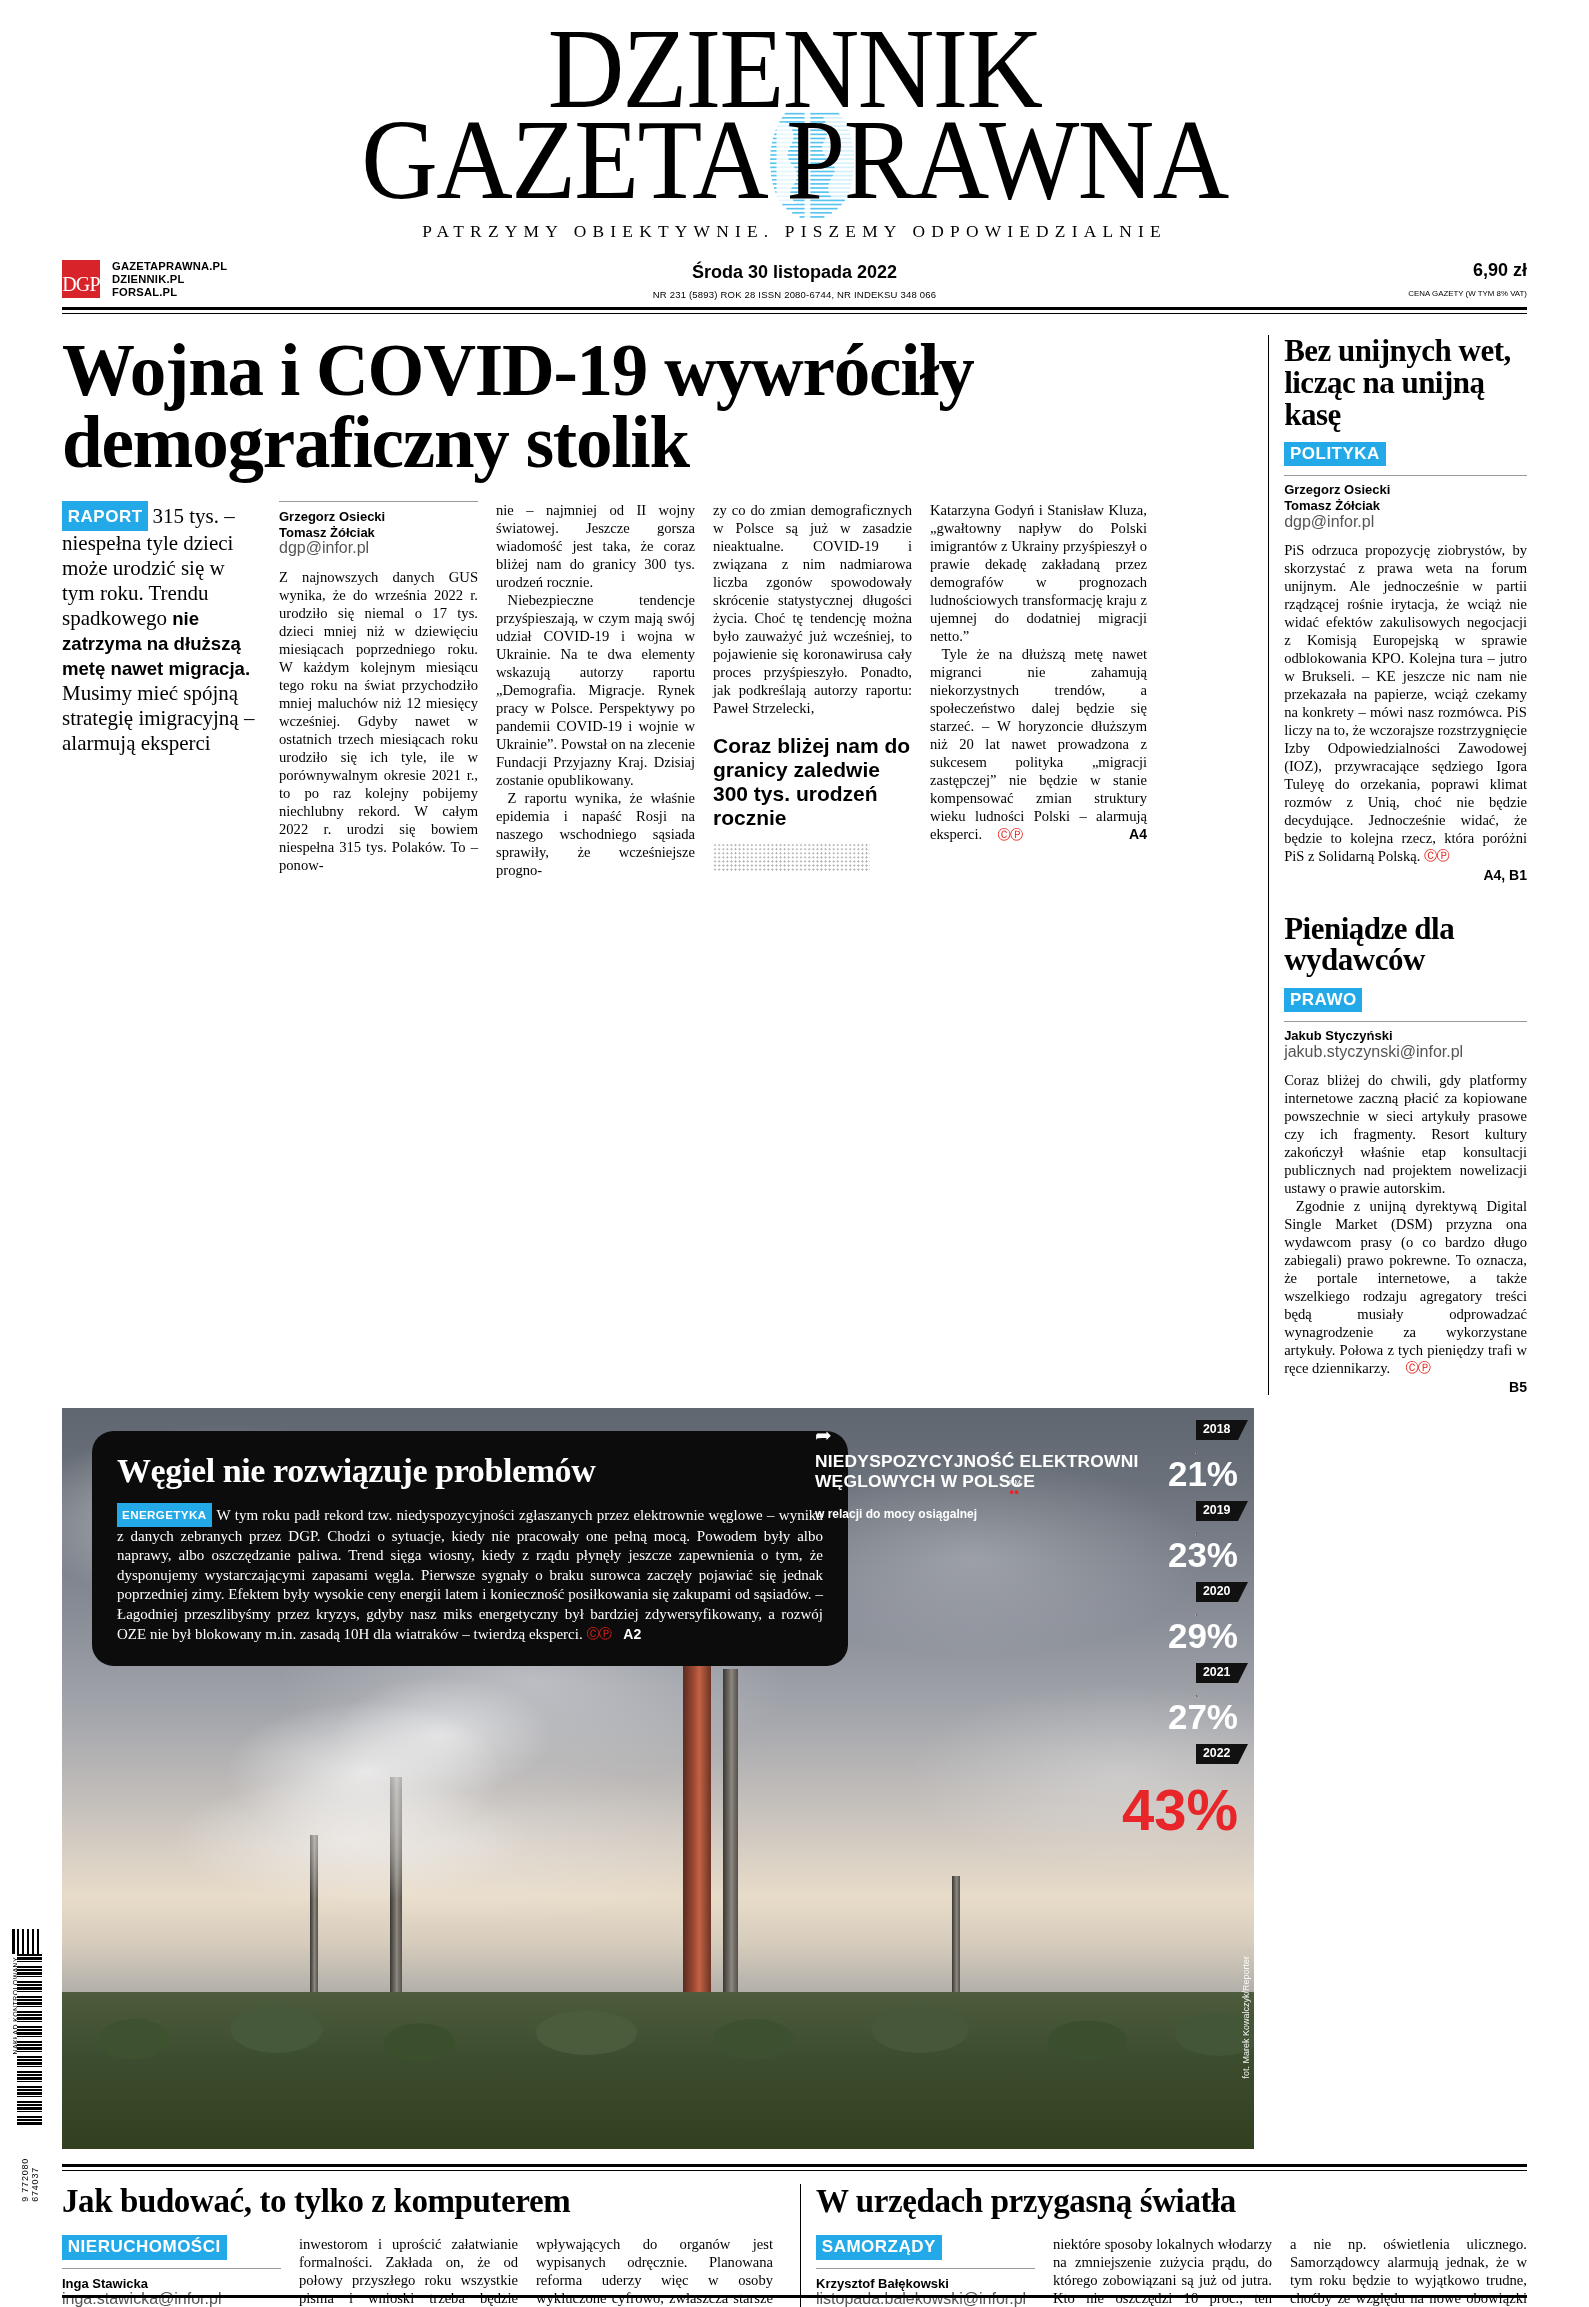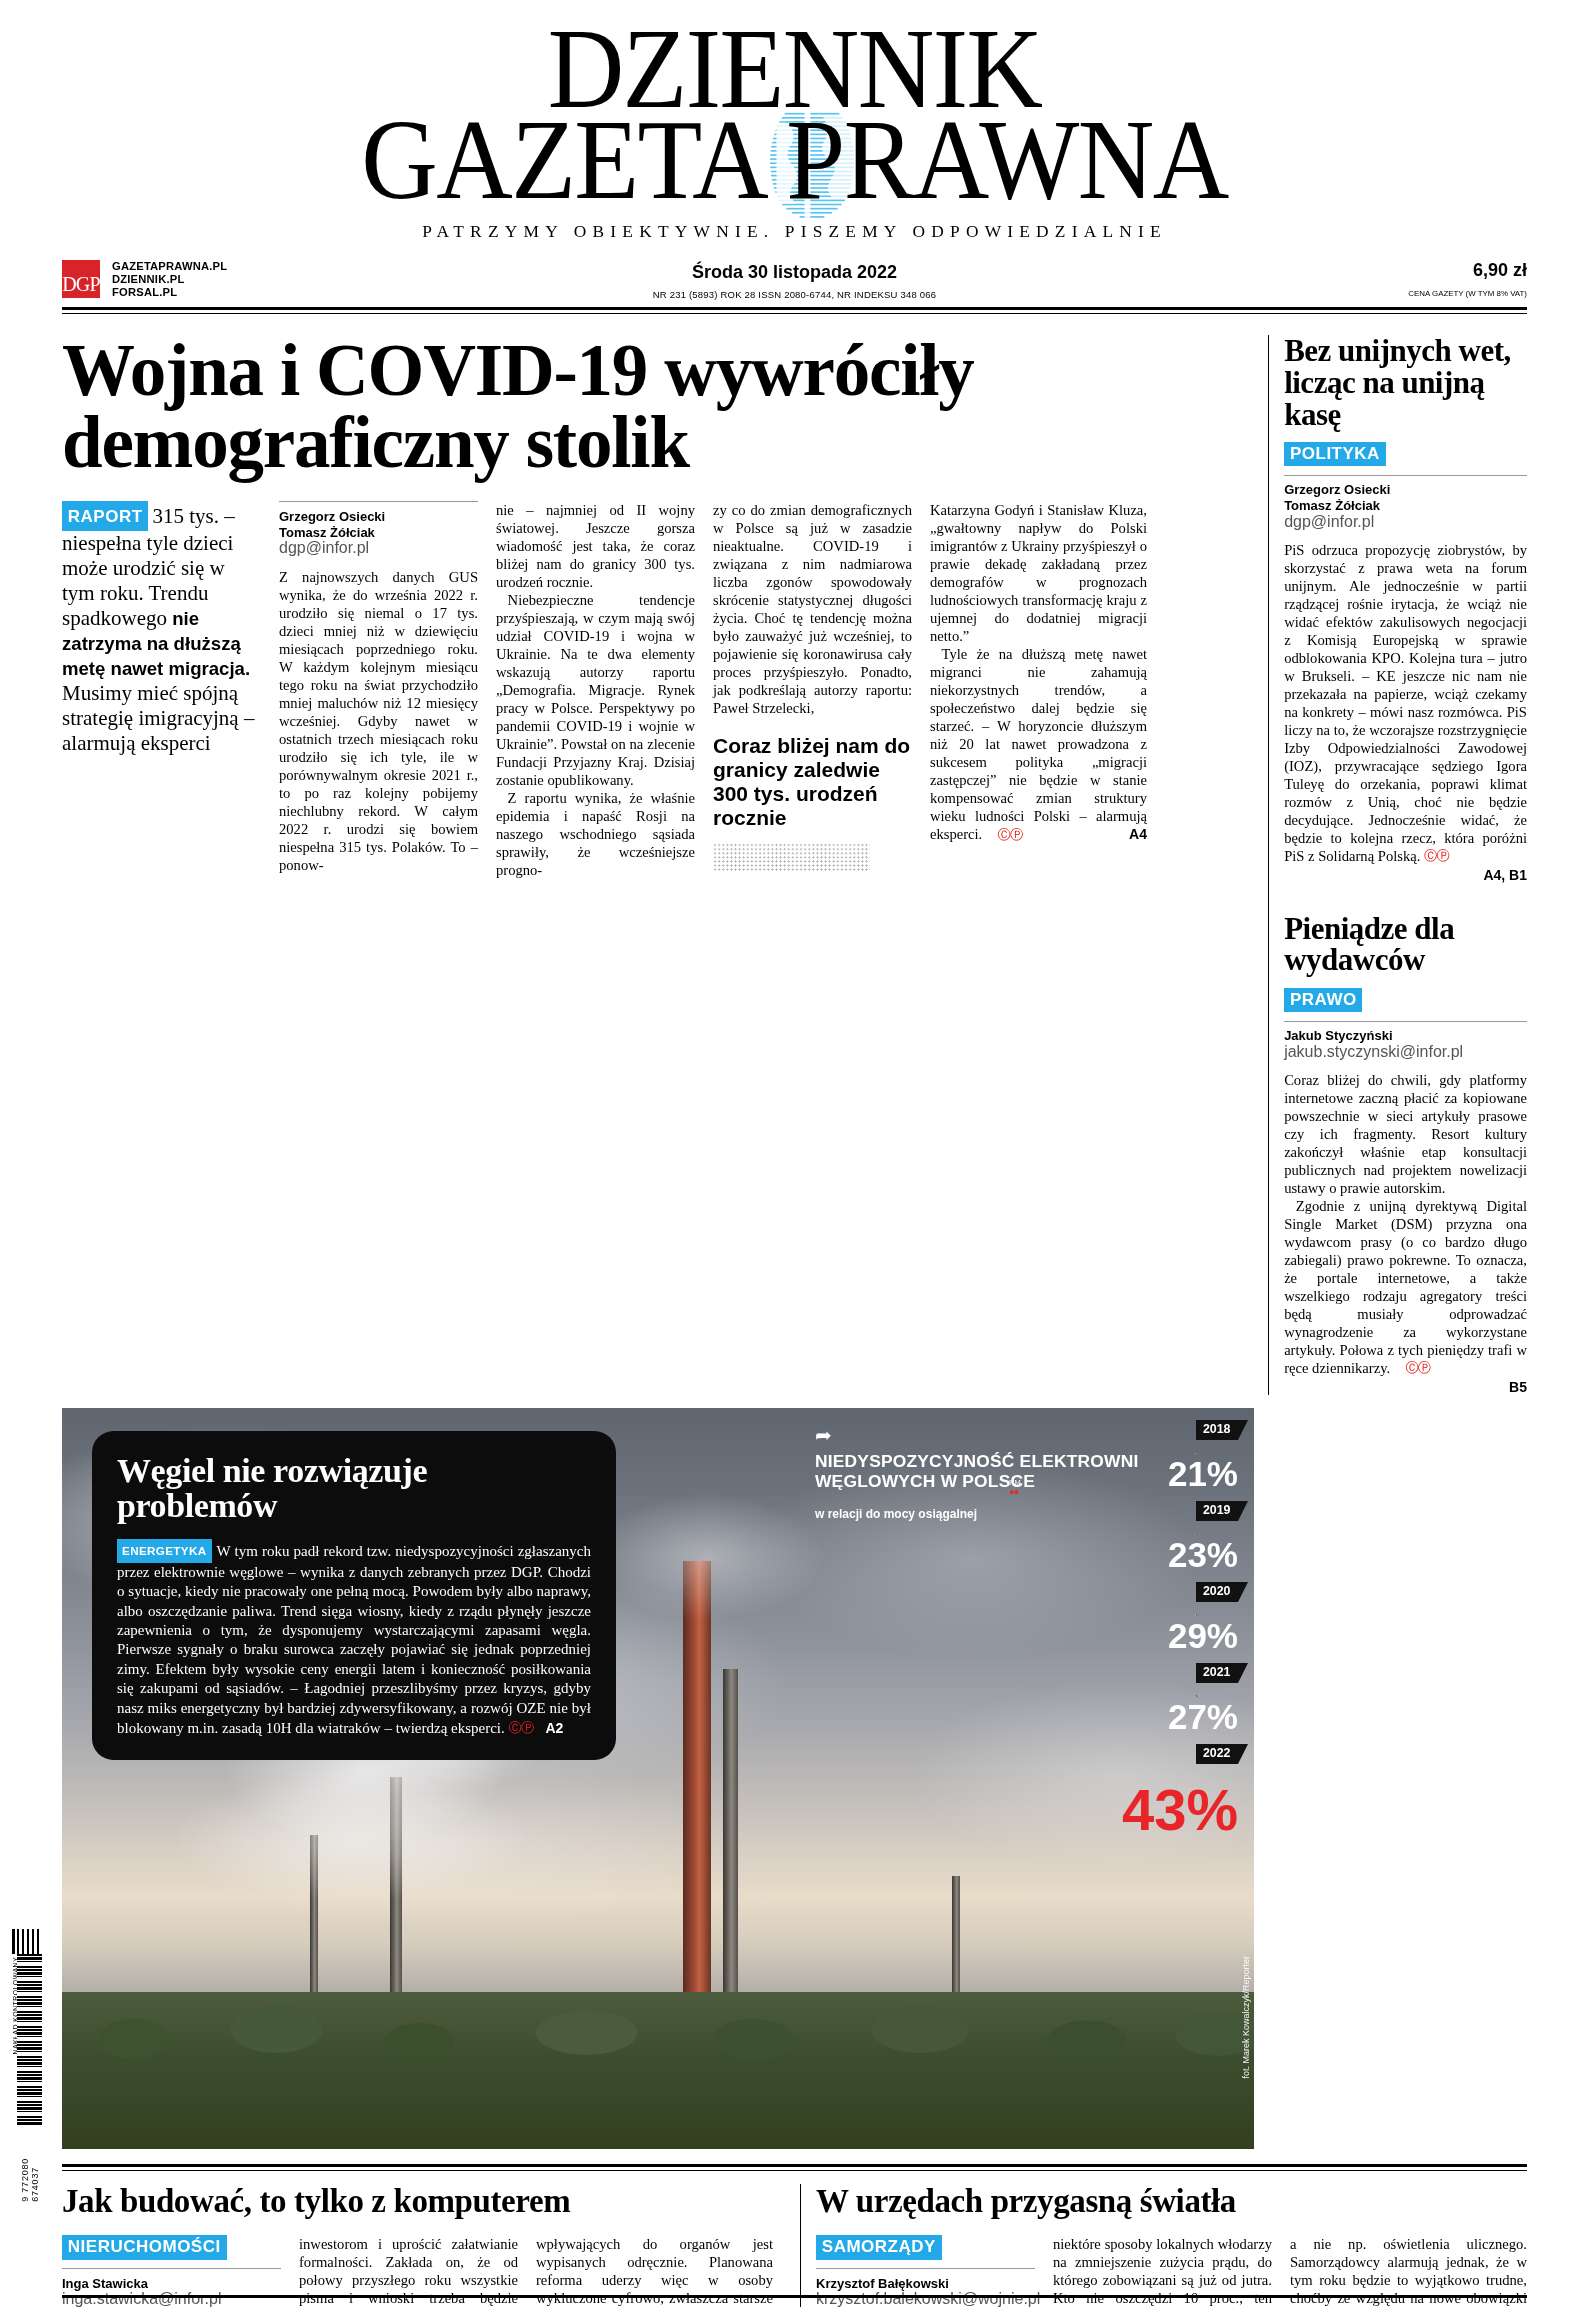--- a/index.html
+++ b/index.html
@@ -169,21 +169,21 @@
       radial-gradient(ellipse 70px 35px at 97% 27%, #445638 60%, transparent 62%),
       linear-gradient(to bottom, #4c5c3c 0%, #3d4d2f 40%, #32401f 100%);
   }
   .ground-band {
     position: absolute; left: 0; right: 0; bottom: 98px; height: 28px;
     background: linear-gradient(to bottom, #6d6a60, #514e47);
     opacity: 0.9;
   }
 
   .black-box {
-    position: absolute; left: 30px; top: 23px; width: 524px;
+    position: absolute; left: 30px; top: 23px; width: 756px;
     background: #0c0c0c; border-radius: 21.5px; padding: 21.5px 25px 21.5px 25px;
     color: #fff;
   }
   .bb-head {
     font-family: "Liberation Serif", serif; font-weight: 700;
     font-size: 34px; letter-spacing: -0.4px; line-height: 1.05;
   }
   .bb-body {
     margin-top: 15px;
     font-family: "Liberation Serif", serif; font-size: 15px; line-height: 19.4px;
@@ -596,21 +596,21 @@
 
     <div class="vrule"></div>
 
     <div class="bz-right">
       <h2 class="bz-head">W urzędach przygasną światła</h2>
       <div class="bz-cols">
         <div class="bz-col">
           <div><span class="kicker">SAMORZĄDY</span></div>
           <div class="rr-rule"></div>
           <div class="byline-name">Krzysztof Bałękowski</div>
-          <div class="byline-mail">krzysztof.balekowski@wojnie.pl</div>
+          <div class="byline-mail">listopada.balekowski@infor.pl</div>
           <div class="body-text">
             <p class="noind">Zakaz ładowania telefonów komórkowych przez pracowników, zmniejszenie liczby lodówek i czajników elektrycznych czy ograniczenie sprzątania urzędów po godzinach pracy – to tylko</p>
           </div>
         </div>
         <div class="bz-col">
           <div class="body-text">
             <p class="noind">niektóre sposoby lokalnych włodarzy na zmniejszenie zużycia prądu, do którego zobowiązani są już od jutra. Kto nie oszczędzi 10 proc., ten decyzją prezesa Urzędu Regulacji Energetyki może zapłacić nawet 20 tys. zł kary. Resort klimatu i środowiska uspokaja, że oszczędności mają dotyczyć tylko urzędów,</p>
           </div>
         </div>
         <div class="bz-col">

